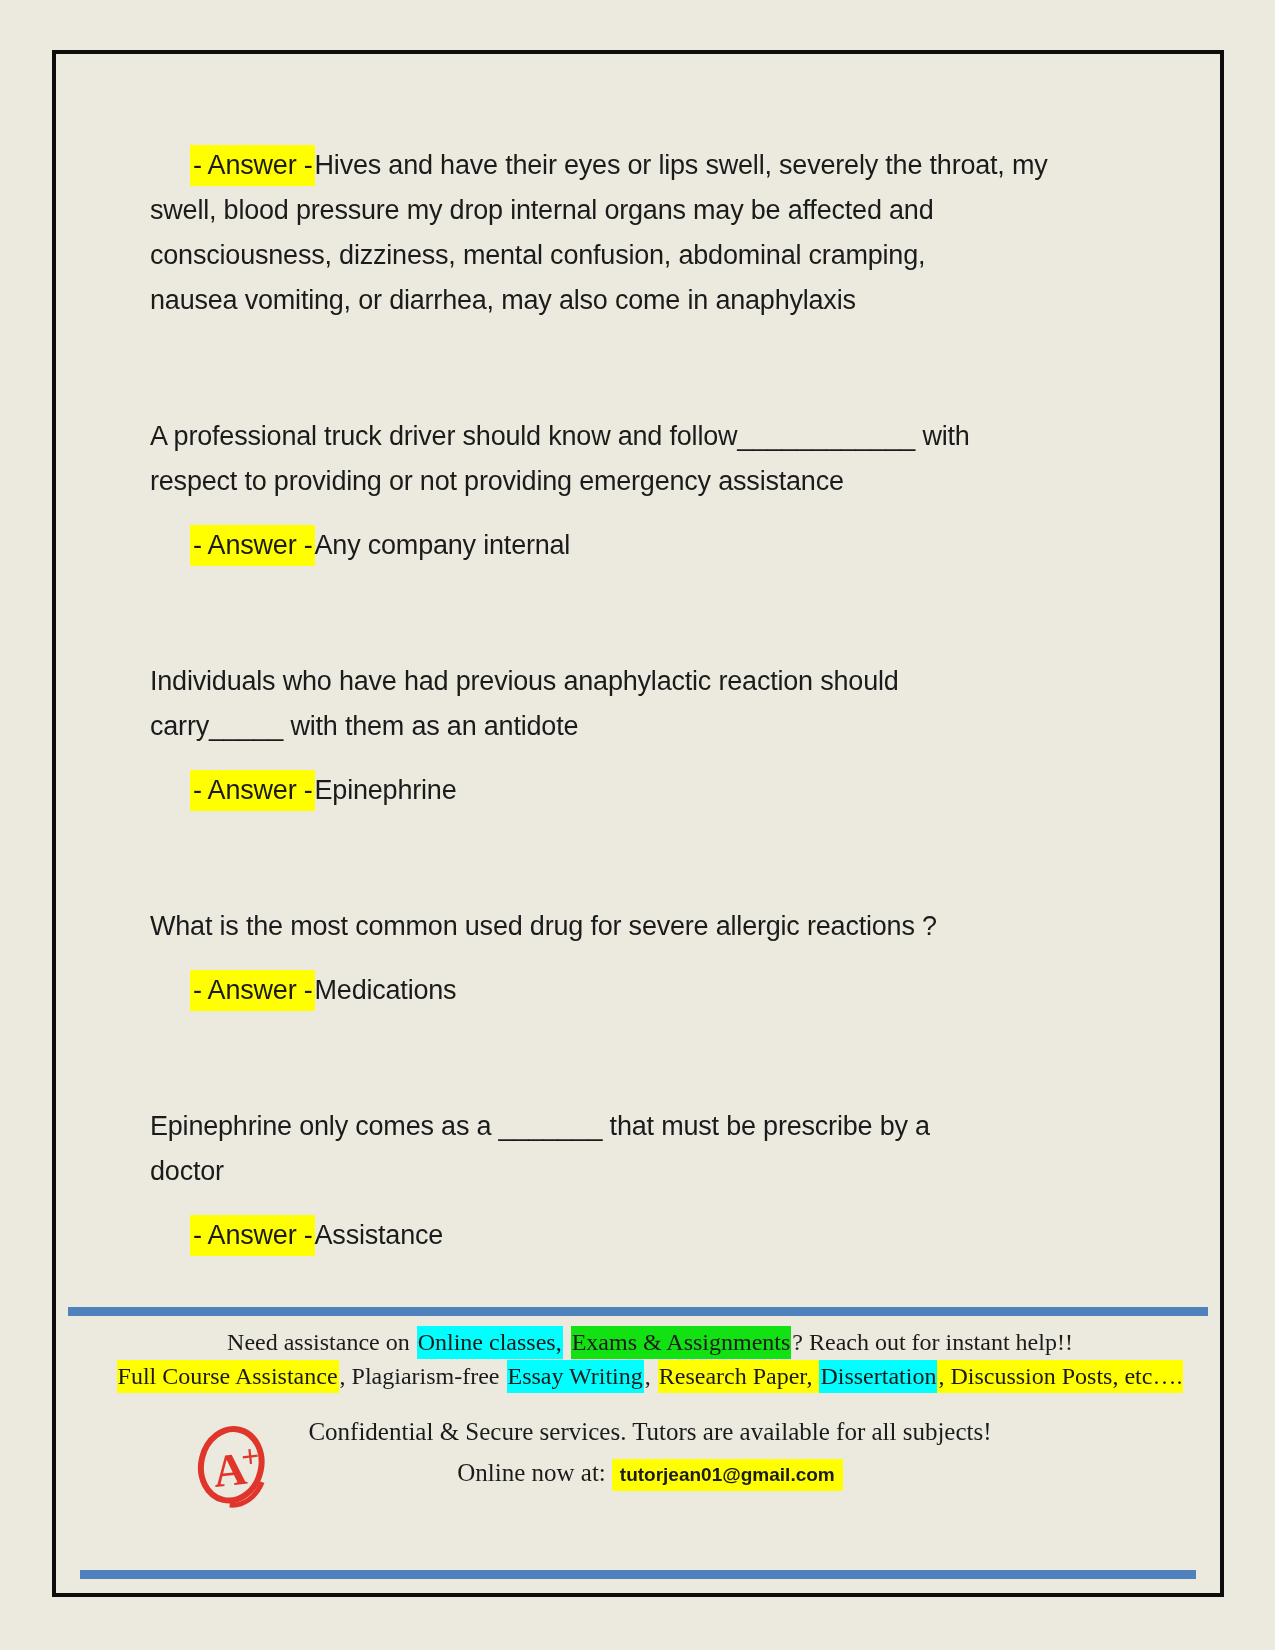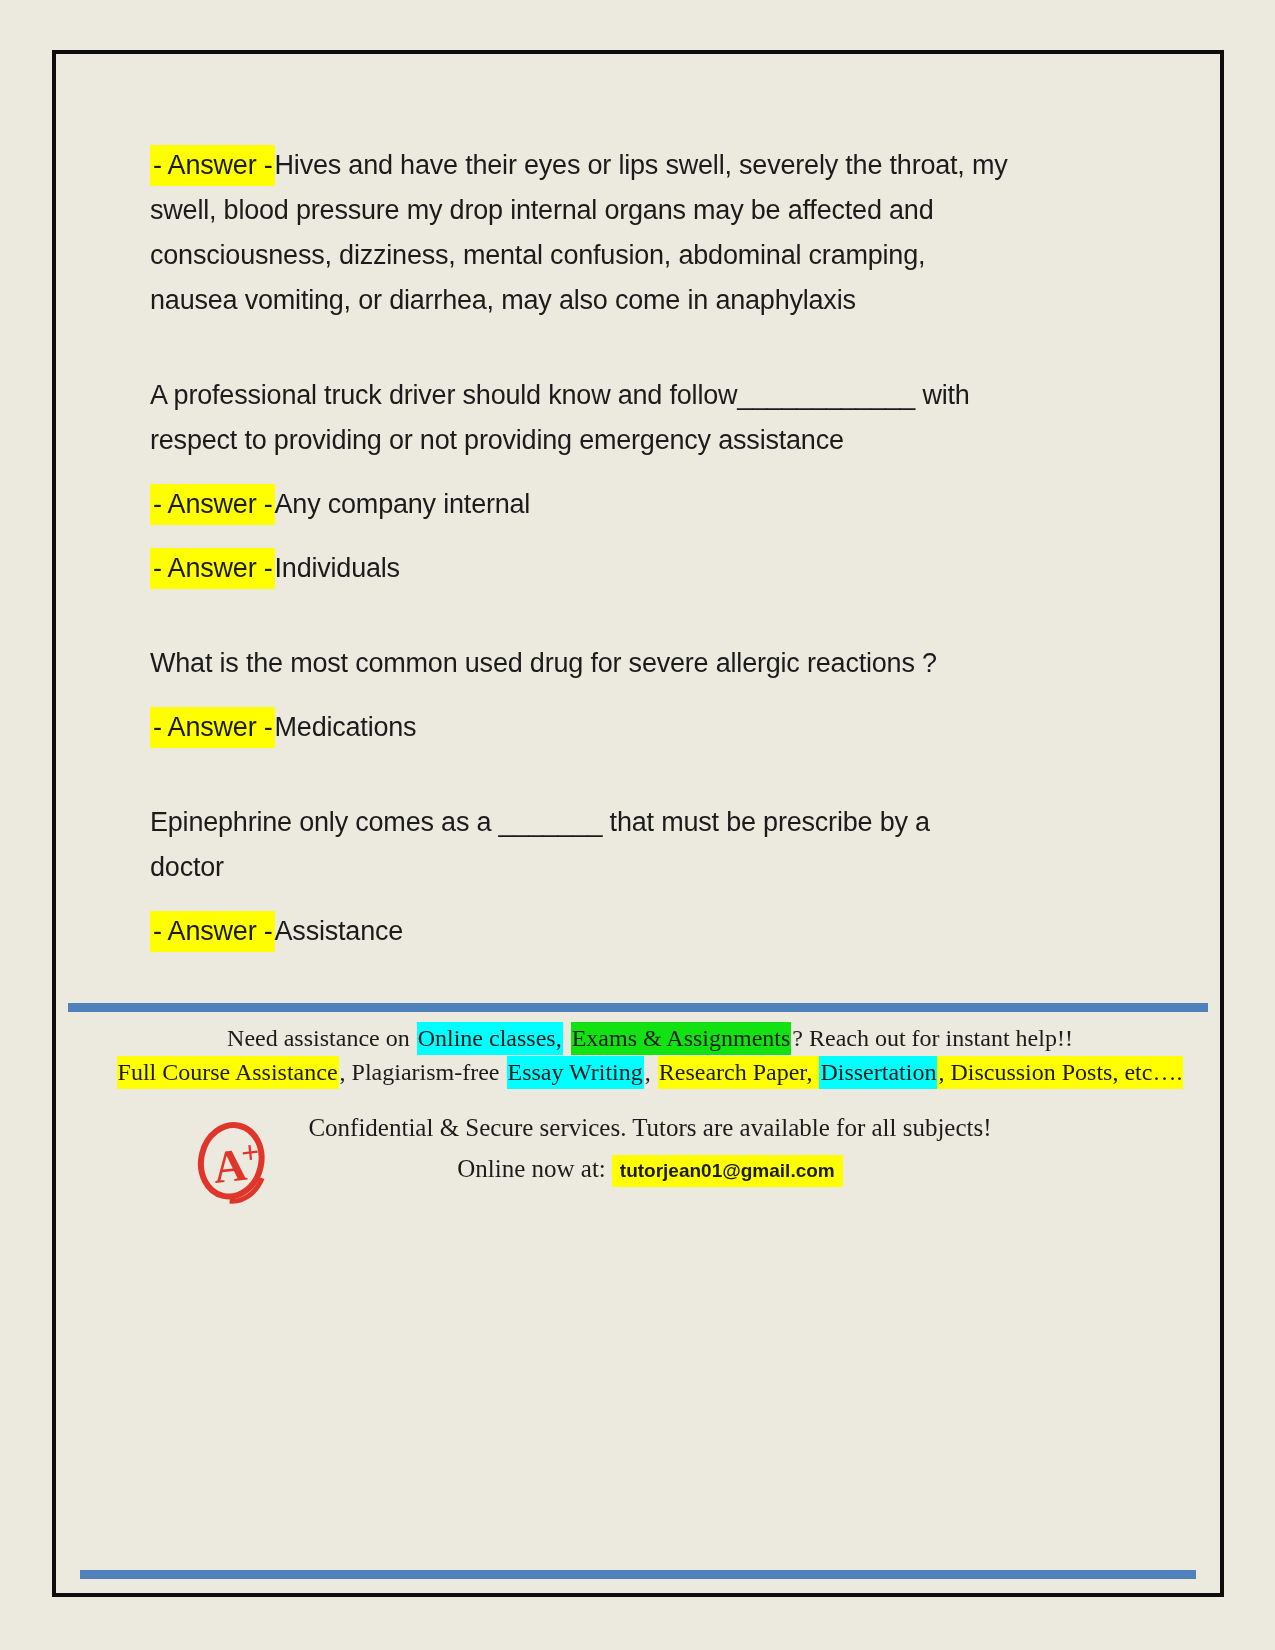--- a/index.html
+++ b/index.html
@@ -30,27 +30,28 @@
   .content {
     padding: 89px 20px 0 94px;
     width: 1090px;
   }
   .para {
     font-size: 27px;
     line-height: 45px;
     letter-spacing: -0.2px;
     white-space: pre-line;
   }
-  .question { margin-top: 50px; }
+  .question { margin-top: 91px; }
   .answer { margin-top: 19px; }
   .answer-first { margin-top: 0; }
   mark.answer-label {
     background: var(--hl-yellow);
     color: var(--ink);
     padding: 5px 2px 6px 3px;
+    margin-left: 40px;
   }
   
   .rule {
     height: 9px;
     background: var(--accent);
     margin: 0 12px;
   }
   .rule-top { margin-top: 49px; }
   .rule-bottom { position: absolute; left: 12px; right: 12px; bottom: 14px; }
   .footer {
@@ -90,21 +91,23 @@
 
     <p class="para answer answer-first"><mark class="answer-label">- Answer -</mark><span>Hives and have their eyes or lips swell, severely the throat, my
 swell, blood pressure my drop internal organs may be affected and
 consciousness, dizziness, mental confusion, abdominal cramping,
 nausea vomiting, or diarrhea, may also come in anaphylaxis</span></p>
 
     <p class="para question">A professional truck driver should know and follow____________ with
 respect to providing or not providing emergency assistance</p>
     <p class="para answer"><mark class="answer-label">- Answer -</mark><span>Any company internal</span></p>
 
-    <p class="para answer"><mark class="answer-label">- Answer -</mark><span>Individuals</span></p>
+    <p class="para question">Individuals who have had previous anaphylactic reaction should
+carry_____ with them as an antidote</p>
+    <p class="para answer"><mark class="answer-label">- Answer -</mark><span>Epinephrine</span></p>
 
     <p class="para question">What is the most common used drug for severe allergic reactions ?</p>
     <p class="para answer"><mark class="answer-label">- Answer -</mark><span>Medications</span></p>
 
     <p class="para question">Epinephrine only comes as a _______ that must be prescribe by a
 doctor</p>
     <p class="para answer"><mark class="answer-label">- Answer -</mark><span>Assistance</span></p>
 
   </div>
 

